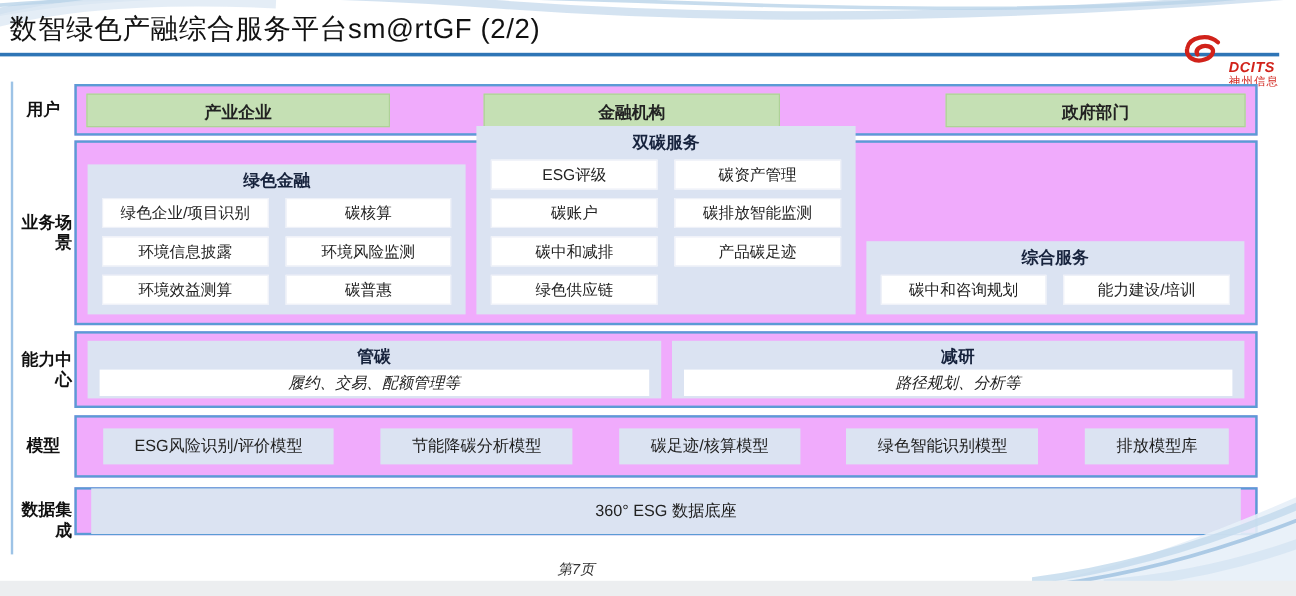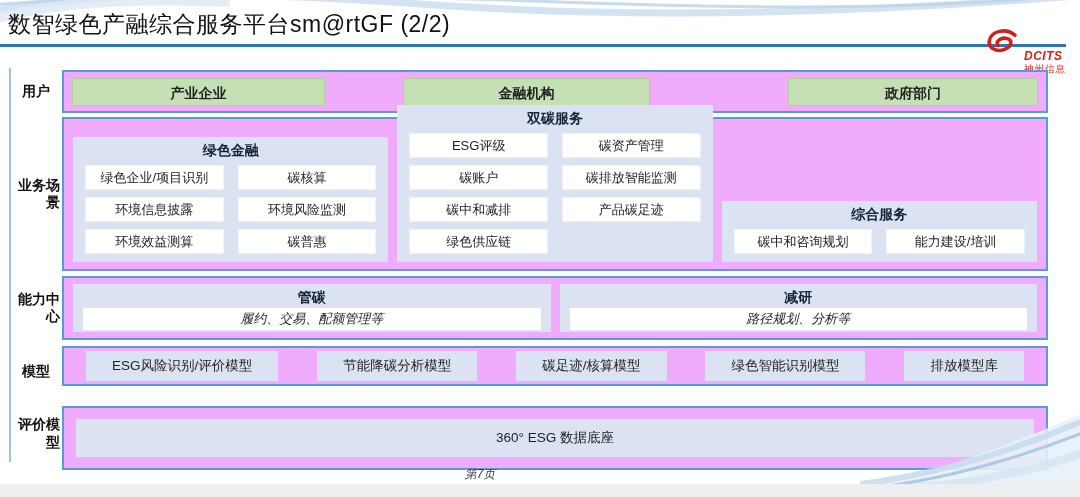--- a/index.html
+++ b/index.html
@@ -44,27 +44,27 @@
   }
   
   .capability-box{top:276px;height:64px;display:flex;gap:9px;padding:6px 9px;}
   .cap-panel{background:#dbe3f2;flex:1;box-sizing:border-box;padding:2px 10px 6px;}
   .cap-title{font-weight:bold;font-size:14px;text-align:center;line-height:22px;color:#17233d;}
   .cap-desc{
     background:#fff;height:22px;line-height:22px;text-align:center;font-size:13px;
     font-style:italic;color:#222;
   }
   
-  .models-box{top:346px;height:40px;display:flex;align-items:center;justify-content:space-between;padding:0 22px;}
+  .models-box{top:346px;height:52px;display:flex;align-items:center;justify-content:space-between;padding:0 22px;}
   .model-box{
     background:#dbe3f2;height:30px;line-height:30px;text-align:center;font-size:13.5px;color:#222;
     padding:0 26px;white-space:nowrap;
   }
   
-  .data-box{top:406px;height:64px;display:flex;align-items:center;padding:0 12px;}
+  .data-box{top:406px;height:40px;display:flex;align-items:center;padding:0 12px;}
   .data-base{
     background:#dbe3f2;height:38px;line-height:38px;flex:1;text-align:center;font-size:13.5px;color:#222;
   }
   
   .footer-page{position:absolute;top:466px;left:0;width:960px;text-align:center;font-size:12px;font-style:italic;color:#333;}
   .bottom-strip{position:absolute;left:0;bottom:0;width:1080px;height:13px;background:#eceef0;}
   .deco-bottom{position:absolute;right:0;bottom:10px;width:220px;height:95px;pointer-events:none;}
 </style>
 </head>
 <body>
@@ -89,21 +89,21 @@
       <span class="logo-sub">神州信息</span>
     </div>
   </div>
 
   <div class="v-accent"></div>
 
   <div class="row-label" style="top:70px;height:43px;">用户</div>
   <div class="row-label" style="top:117px;height:154px;">业务场景</div>
   <div class="row-label" style="top:276px;height:64px;">能力中心</div>
   <div class="row-label" style="top:346px;height:52px;">模型</div>
-  <div class="row-label" style="top:406px;height:55px;">评价模型</div>
+  <div class="row-label" style="top:406px;height:55px;">数据集成</div>
 
   <div class="row-box users-box">
     <div class="green-pill w1">产业企业</div>
     <div class="green-pill w2">金融机构</div>
     <div class="green-pill w3">政府部门</div>
   </div>
 
   <div class="row-box business-box">
 
     <div class="panel">

